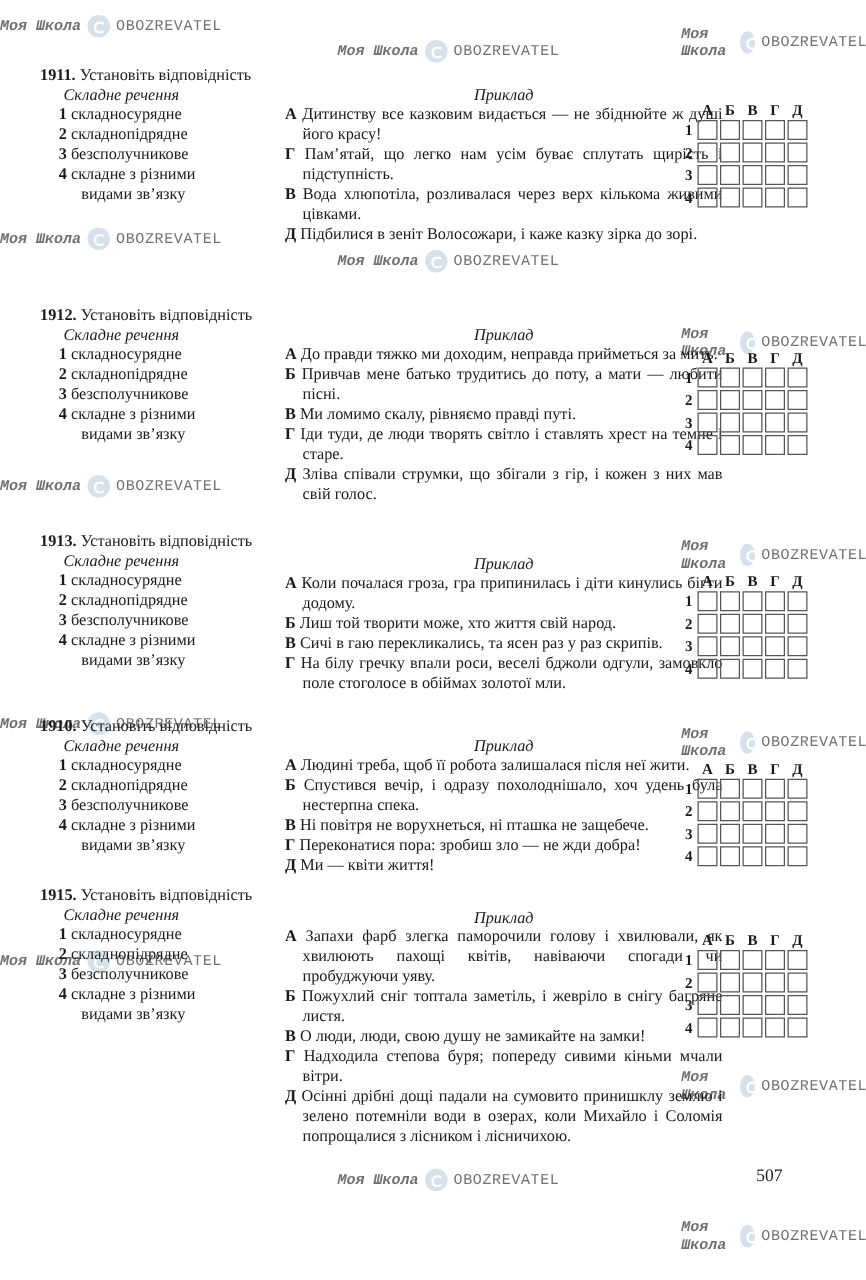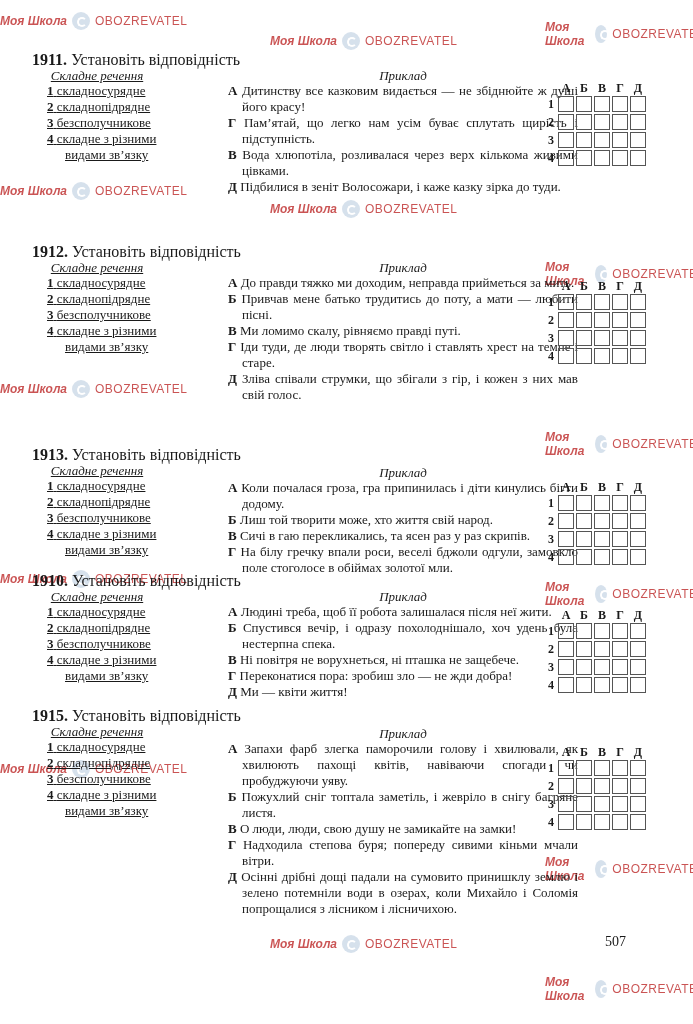--- a/index.html
+++ b/index.html
@@ -2,31 +2,31 @@
 <html><head>
 <meta charset="utf-8">
 <style>
   html, body { margin:0; padding:0; }
   body {
     width:693px; height:1024px; background:#fff; position:relative; overflow:hidden;
     font-family:"Liberation Serif", "DejaVu Serif", serif; color:#1a1a1a; font-size:13px;
   }
   .wm {
     position:absolute; display:flex; align-items:center; gap:5px;
-    color:#b91c1c; font-family:Liberation Sans, sans-serif; font-size:12px; pointer-events:none;
+    color:#404040; font-family:Liberation Mono, monospace; font-size:12px; pointer-events:none;
     opacity:.75;
   }
   .wm .ms { font-style:italic; font-weight:bold; }
   .wm .circ { width:18px; height:18px; border-radius:50%; background:#c9d7e6; display:inline-block; position:relative; }
   .wm .circ::after { content:""; position:absolute; left:5px; top:5px; width:6px; height:6px; border:2px solid #fff; border-radius:50%; border-right-color:transparent; }
   .wm .oz { letter-spacing:.5px; }
   .task { position:absolute; left:32px; width:620px; }
-  .task-title { font-size:16px; line-height:16px; }
+  .task-title { font-size:13px; line-height:16px; }
   .task-title b { font-weight:bold; }
-  .left-col { position:absolute; left:0; top:16px; width:150px;text-decoration:underline; }
+  .left-col { position:absolute; left:0; top:16px; width:150px; }
   .left-head { font-style:italic; text-align:center; width:130px; line-height:15px; }
   .left-item { line-height:16px; padding-left:15px; white-space:nowrap; }
   .left-item b { font-weight:bold; }
   .left-item .cont { display:block; padding-left:18px; }
   .right-col { position:absolute; left:152px; top:16px; width:350px;margin-left:44px; }
   .right-head { font-style:italic; text-align:center; line-height:15px; }
   .opt { line-height:16px; text-align:justify; padding-left:14px; text-indent:-14px; }
   .opt b { font-weight:bold; }
   .grid { position:absolute; left:510px; }
   .grid table { border-collapse:separate; border-spacing:2px; }
@@ -116,21 +116,21 @@
     <div class="left-item"><b>1</b> <span>складносурядне</span></div>
     <div class="left-item"><b>2</b> <span>складнопідрядне</span></div>
     <div class="left-item"><b>3</b> <span>безсполучникове</span></div>
     <div class="left-item"><b>4</b> <span>складне з різними</span><span class="cont">видами зв’язку</span></div>
   </div>
   <div class="right-col">
     <div class="right-head">Приклад</div>
     <div class="opt"><b>А</b> <span>Дитинству все казковим видається — не збіднюйте ж душі його красу!</span></div>
     <div class="opt"><b>Г</b> <span>Пам’ятай, що легко нам усім буває сплутать щирість і підступність.</span></div>
     <div class="opt"><b>В</b> <span>Вода хлюпотіла, розливалася через верх кількома живими цівками.</span></div>
-    <div class="opt"><b>Д</b> <span>Підбилися в зеніт Волосожари, і каже казку зірка до туди.</span></div>
+    <div class="opt"><b>Д</b> <span>Підбилися в зеніт Волосожари, і каже казку зірка до зорі.</span></div>
   </div>
   <div class="grid" style="top:28px">
     <table>
       <tbody>
           <tr>
             <th></th>
             <th>А</th>
             <th>Б</th>
             <th>В</th>
             <th>Г</th>
@@ -231,21 +231,21 @@
             <td class="cell"></td>
             <td class="cell"></td>
             <td class="cell"></td>
             <td class="cell"></td>
           </tr>
     </tbody>
       </table>
   </div>
 </section>
 
-<section class="task" style="top:447px">
+<section class="task" style="top:425px">
   <div class="task-title"><b>1913.</b> <span>Установіть відповідність</span></div>
   <div class="left-col">
     <div class="left-head">Складне речення</div>
     <div class="left-item"><b>1</b> <span>складносурядне</span></div>
     <div class="left-item"><b>2</b> <span>складнопідрядне</span></div>
     <div class="left-item"><b>3</b> <span>безсполучникове</span></div>
     <div class="left-item"><b>4</b> <span>складне з різними</span><span class="cont">видами зв’язку</span></div>
   </div>
   <div class="right-col" style="top:18px">
     <div class="right-head">Приклад</div>

